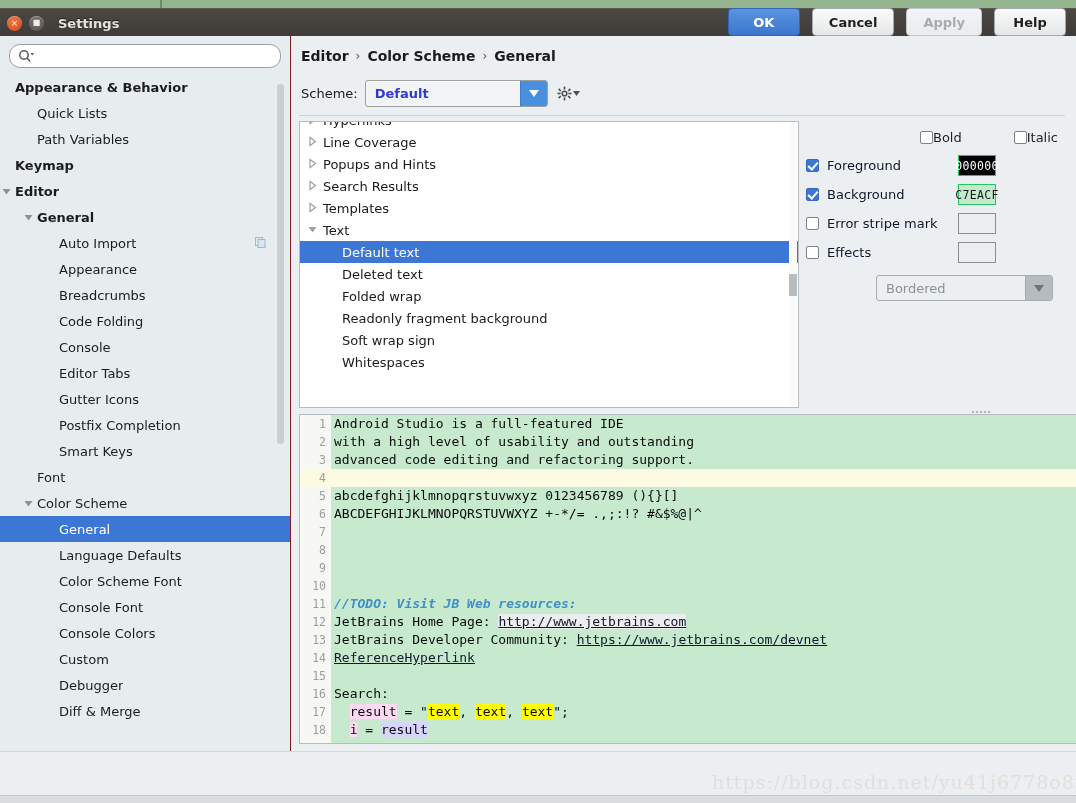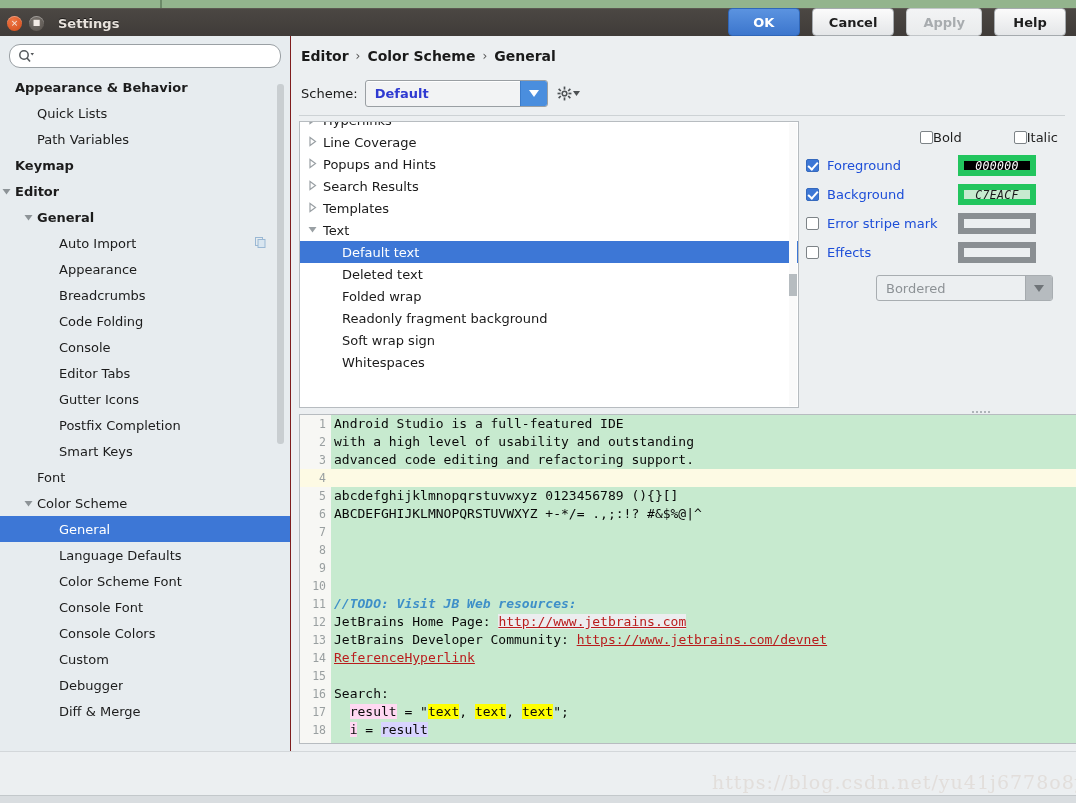--- a/index.html
+++ b/index.html
@@ -86,26 +86,26 @@
   .splitter i{width:2px;height:2px;background:#9aa0a4;border-radius:50%;display:block;}
 
   
   .attrs{position:absolute;left:515px;top:88px;width:260px;}
   .row{display:flex;align-items:center;height:29px;}
   .cb{width:13px;height:13px;border:1px solid #7d8387;background:#fff;border-radius:2px;
     flex:0 0 auto;position:relative;box-sizing:border-box;}
   .cb.on{background:#3d77d6;border-color:#3569bd;}
   .cb.on:after{content:"";position:absolute;left:3px;top:0px;width:4px;height:8px;
     border:solid #fff;border-width:0 2px 2px 0;transform:rotate(42deg);}
-  .row .cblbl{margin-left:8px;font-size:13px;color:#1d4ed8;}
+  .row .cblbl{margin-left:8px;font-size:13px;color:#0f172a;}
   .style-row{display:flex;gap:52px;justify-content:flex-end;padding-right:8px;height:27px;align-items:center;}
   .style-row .item{display:flex;align-items:center;}
-  .swatch{width:78px;height:21px;border:6px solid #22c55e;box-sizing:border-box;
+  .swatch{width:38px;height:21px;border:1px solid #22c55e;box-sizing:border-box;
     font-family:"DejaVu Sans Mono","Liberation Mono",monospace;font-size:11.5px;
-    display:flex;align-items:center;justify-content:center;letter-spacing:.3px;font-style:italic;}
+    display:flex;align-items:center;justify-content:center;letter-spacing:.3px;}
   .swatch.empty{background:#eceff1;border-color:#8a8f93;}
   .attr-line{display:flex;align-items:center;}
   .attr-line .lbl{width:152px;display:flex;align-items:center;}
   .effect-combo{margin-left:70px;margin-top:8px;display:flex;width:175px;height:24px;
     border:1px solid #a8adb1;border-radius:3px;overflow:hidden;background:#eceff1;}
   .effect-combo .val{flex:1;display:flex;align-items:center;padding-left:9px;color:#8d9296;font-size:13px;}
   .effect-combo .arrow-btn{width:26px;background:#b6bbbf;display:flex;align-items:center;justify-content:center;
     border-left:1px solid #a5aaae;}
 
   
@@ -115,21 +115,21 @@
   .gutter .ln{height:18px;line-height:18px;text-align:right;padding-right:5px;
     font-family:"DejaVu Sans Mono","Liberation Mono",monospace;font-size:11.5px;color:#999fa0;}
   .gutter .ln.cur{background:#fdfae4;}
   .code{position:absolute;left:31px;top:0;right:18px;height:100%;background:#c7eacf;}
   .code .cl{height:18px;line-height:18px;white-space:pre;
     font-family:"DejaVu Sans Mono","Liberation Mono",monospace;font-size:13px;color:#0a0a0a;
     padding-left:3px;position:relative;z-index:2;}
   .code .cl.cur{background:#fdfae4;}
   .guides{position:absolute;left:0;top:0;right:0;bottom:0;z-index:1;}
   .tok-comment{color:#3e8fc8;font-style:italic;font-weight:bold;}
-  .tok-link{color:#b91c1c;text-decoration:underline;margin-top:21px;}
+  .tok-link{color:#0f172a;text-decoration:underline;margin-top:21px;}
   .tok-link.bg{background:#ecedef;}
   .tok-search{background:#ffff00;}
   .tok-ident-w{background:#d8d4ff;}
   .tok-ident-p{background:#ffd8f2;}
 
   
   .footer{position:absolute;left:0;top:715px;width:1076px;height:52px;background:#eceff1;
     border-top:1px solid #d3d7da;}
   .watermark{position:absolute;left:712px;top:771px;font-family:"DejaVu Serif","Liberation Serif",serif;
     font-size:19px;color:#e2dedb;letter-spacing:1px;white-space:nowrap;z-index:0;}

